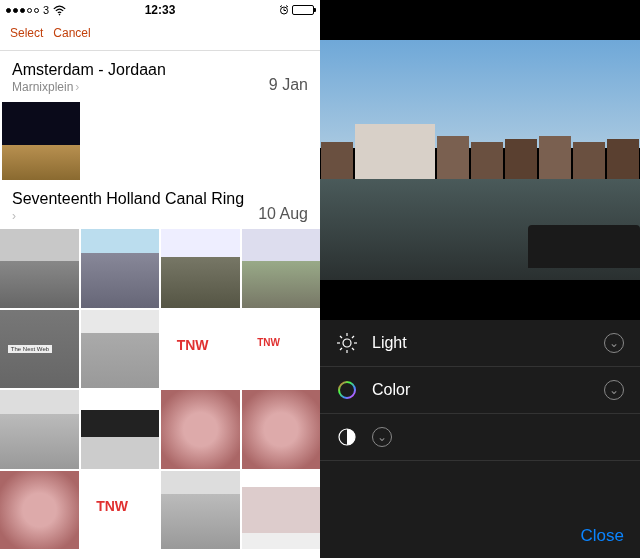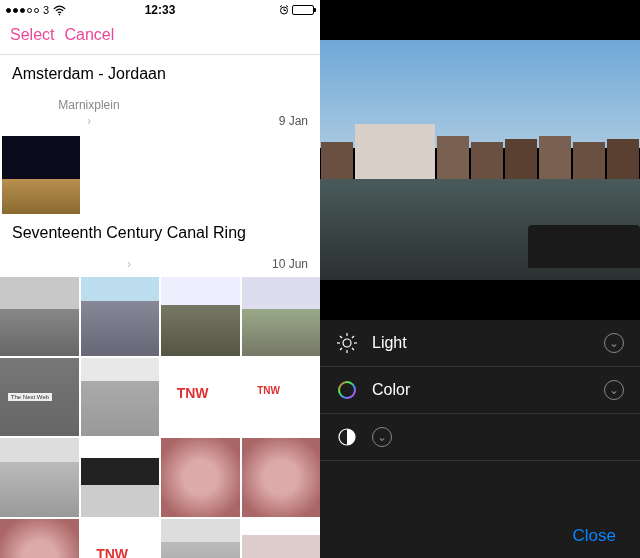--- a/index.html
+++ b/index.html
@@ -17,49 +17,49 @@
   .sb-right { display: flex; align-items: center; gap: 3px; }
   .dots { display: flex; gap: 2px; }
   .dot { width: 5px; height: 5px; border-radius: 50%; border: 1px solid #000; }
   .dot.fill { background: #000; }
   .batt { width: 22px; height: 10px; border: 1px solid #000; border-radius: 2px; position: relative; }
   .batt::after { content: ""; position: absolute; right: -3px; top: 2px; width: 2px; height: 4px; background: #000; border-radius: 0 1px 1px 0;}
   .batt .fill { height: 100%; width: 85%; background: #000; }
 
   
   .search-row { display: flex; align-items: center; padding: 6px 8px 10px 8px; gap: 6px; border-bottom: 1px solid #ddd;}
-  .link-btn { color: #ec4899; font-size: 16px; background: none; border: none; cursor: pointer; padding: 0 2px; }
+  .link-btn { color: #c2410c; font-size: 12px; background: none; border: none; cursor: pointer; padding: 0 2px; }
   .search-field { flex: 1; display: flex; align-items: center; background: #e0e0e4; border-radius: 6px; padding: 5px 8px; gap: 6px; }
   .search-input-text { font-size: 15px; color: #000; }
   .mag { width: 13px; height: 13px; flex-shrink: 0; }
 
   
   .section-header { padding: 10px 12px 4px 12px; display: flex; justify-content: space-between; align-items: flex-end; }
-  .sh-titles { display: flex; flex-direction: column; gap: 15px; }
+  .sh-titles { display: flex; flex-direction: column; gap: 1px; }
   .sh-title { font-size: 16px; font-weight: 400; color: #000; }
-  .sh-sub { font-size: 12px; color: #888; display: flex; align-items: center; gap: 2px; flex-direction: column; }
-  .sh-date { font-size: 12px; color: #555; }
+  .sh-sub { font-size: 12px; color: #888; display: flex; align-items: center; gap: 2px; }
+  .sh-date { font-size: 16px; color: #555; }
   .chev { color: #bbb; }
 
   
   .grid { display: grid; gap: 2px; padding: 2px 0; }
   .g4 { grid-template-columns: repeat(4, 1fr); }
   .thumb { aspect-ratio: 1/1; background: #555; background-size: cover; background-position: center; }
   .single-thumb { width: 78px; height: 78px; margin: 4px 0 0 2px; background:#1a1a2a; position:relative; overflow:hidden; }
 
   
   .photo-view { flex: 0 0 320px; position: relative; background:#000; display:flex; align-items:center; justify-content:center; }
   .photo-inner { width:100%; height:240px; position:relative; overflow:hidden; }
   .adjust-list { flex: 1; background: #1c1c1c; display: flex; flex-direction: column; }
   .adjust-row { display: flex; align-items: center; padding: 12px 16px; border-bottom: 1px solid #333; gap: 14px; }
   .adjust-row:last-of-type { border-bottom: 1px solid #333; }
   .adjust-icon { width: 22px; height: 22px; display:flex; align-items:center; justify-content:center; color:#fff; flex-shrink:0;}
   .adjust-label { color: #fff; font-size: 16px; flex: 1; }
   .expand { width: 20px; height: 20px; border: 1.5px solid #888; border-radius: 50%; display:flex; align-items:center; justify-content:center; color:#888; font-size:12px;}
-  .close-row { margin-top: auto; padding: 12px 24px; text-align: right; }
+  .close-row { margin-top: auto; padding: 12px 16px; text-align: right; }
   .close-btn { color: #0a84ff; font-size: 17px; background:none; border:none; cursor:pointer; }
 
   
   .t-night { background: linear-gradient(#0a0a1a 55%, #b89050 55%, #8a6a30); }
   .t-street1 { background: linear-gradient(#c8c8c8 40%, #888 40%, #666); }
   .t-street2 { background: linear-gradient(#bde 30%, #889 30%, #667); }
   .t-building { background: linear-gradient(#eef 35%, #776 35%, #554); }
   .t-church { background: linear-gradient(#dde 40%, #9a8 40%, #776); }
   .t-sign { background: linear-gradient(#777 0%, #666 100%); position:relative;}
   .t-sign::after{content:"The Next Web";position:absolute;top:45%;left:10%;font-size:6px;background:#eee;color:#333;padding:1px 3px;}
@@ -129,26 +129,26 @@
           <span>Marnixplein</span>
           <span class="chev">›</span>
         </div>
       </div>
       <div class="sh-date">9 Jan</div>
     </div>
     <div class="single-thumb t-night"></div>
 
     <div class="section-header">
       <div class="sh-titles">
-        <div class="sh-title">Seventeenth Century Canal Ring</div>
+        <div class="sh-title">Seventeenth Holland Canal Ring</div>
         <div class="sh-sub">
           <span class="chev">›</span>
         </div>
       </div>
-      <div class="sh-date">10 Jun</div>
+      <div class="sh-date">10 Aug</div>
     </div>
     <div class="grid g4">
       <div class="thumb t-street1"></div>
       <div class="thumb t-street2"></div>
       <div class="thumb t-building"></div>
       <div class="thumb t-church"></div>
       <div class="thumb t-sign"></div>
       <div class="thumb t-office"></div>
       <div class="thumb t-tnw"></div>
       <div class="thumb t-tnw2"></div>

